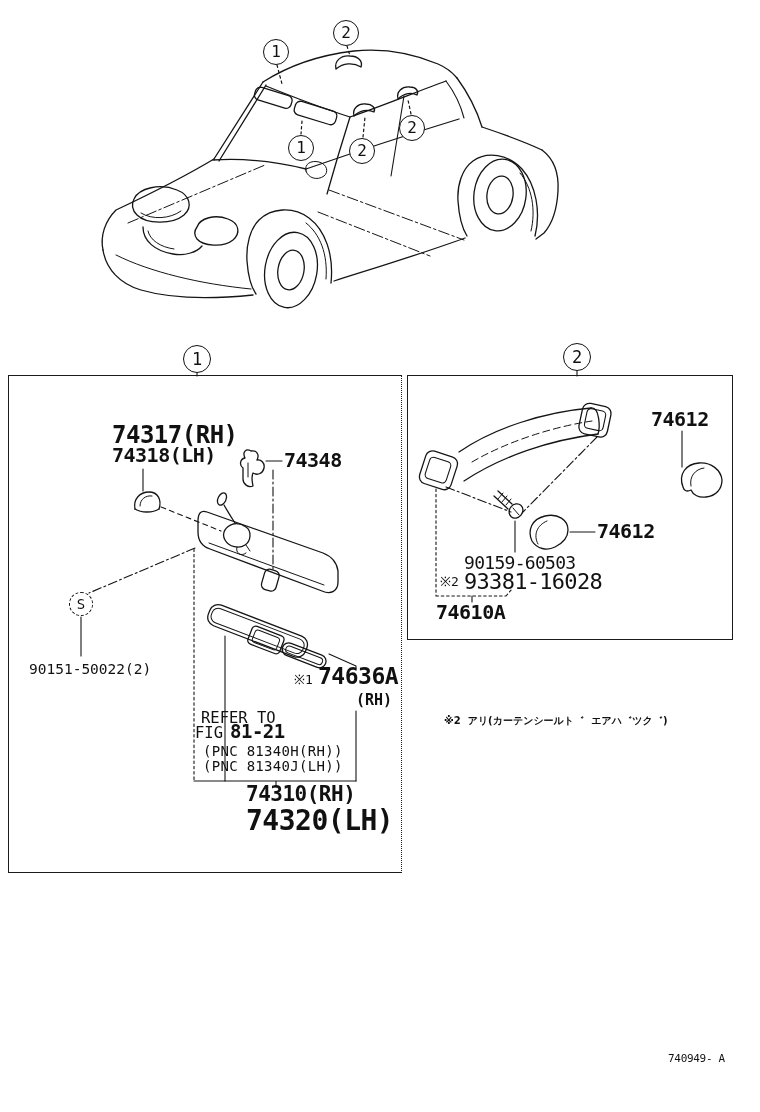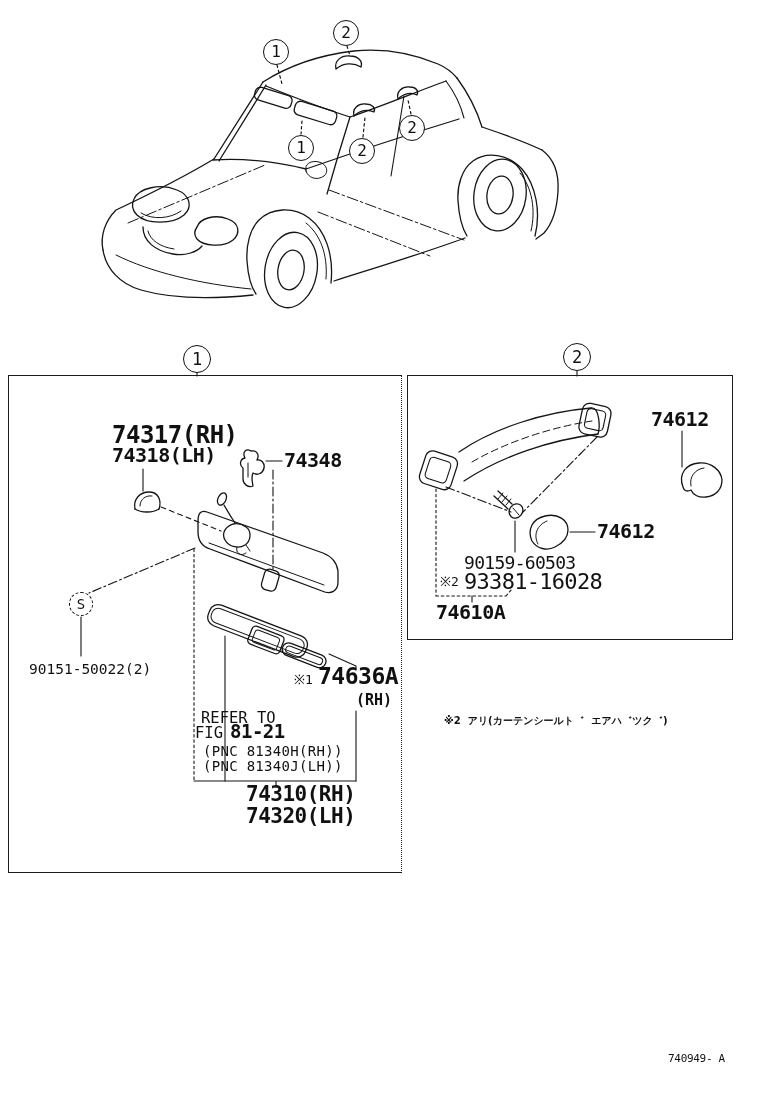--- a/index.html
+++ b/index.html
@@ -213,21 +213,21 @@
   <div class="lbl" style="left:294px;top:673px;font-size:13px;">※1</div>
   <div class="lbl b" style="left:318px;top:665px;font-size:23px;letter-spacing:-0.5px;">74636A</div>
   <div class="lbl b" style="left:356px;top:693px;font-size:15px;">(RH)</div>
 
   <div class="lbl" style="left:201px;top:710px;font-size:15.5px;">REFER TO</div>
   <div class="lbl" style="left:195px;top:722px;"><span style="font-size:15.5px;">FIG</span><span class="b" style="font-size:19px;margin-left:7px;letter-spacing:-0.5px;">81-21</span></div>
   <div class="lbl" style="left:203px;top:744px;font-size:14px;letter-spacing:0.3px;">(PNC 81340H(RH))</div>
   <div class="lbl" style="left:203px;top:759px;font-size:14px;letter-spacing:0.3px;">(PNC 81340J(LH))</div>
 
   <div class="lbl b" style="left:246px;top:784px;font-size:21px;letter-spacing:-0.5px;">74310(RH)</div>
-  <div class="lbl b" style="left:246px;top:806px;font-size:21px;letter-spacing:-0.5px;">74320(LH)</div>
+  <div class="lbl b" style="left:246px;top:806px;font-size:28px;letter-spacing:-0.5px;">74320(LH)</div>
 
 
   <div class="lbl b" style="left:651px;top:409px;font-size:20px;letter-spacing:-0.5px;">74612</div>
   <div class="lbl b" style="left:597px;top:521px;font-size:20px;letter-spacing:-0.5px;">74612</div>
   <div class="lbl" style="left:464px;top:554px;font-size:18px;letter-spacing:-0.7px;">90159-60503</div>
   <div class="lbl" style="left:440px;top:575px;font-size:13px;">※2</div>
   <div class="lbl" style="left:464px;top:571px;font-size:22px;letter-spacing:-0.7px;">93381-16028</div>
   <div class="lbl b" style="left:436px;top:602px;font-size:20px;letter-spacing:-0.5px;">74610A</div>
 
   <div class="lbl b kana" style="left:424px;top:716px;font-size:10px;margin-left:20px;">※2  アリ(カーテンシールト゛  エアハ゛ツク゛)</div>

